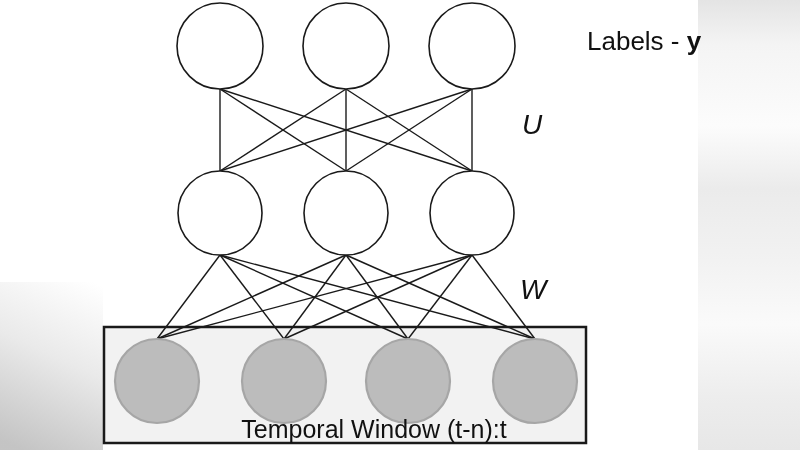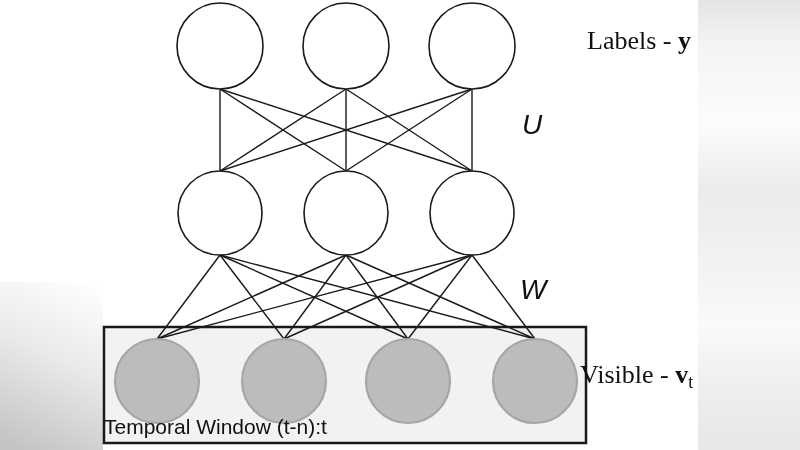--- a/index.html
+++ b/index.html
@@ -21,27 +21,27 @@
   .band-left-bottom{
     position:absolute;left:0;top:282px;width:103px;height:168px;
     background:linear-gradient(205deg,
       rgba(240,240,240,0) 2%,
       rgba(216,216,216,0.55) 45%,
       rgba(193,193,193,0.95) 95%);
   }
   svg{position:absolute;left:0;top:0;}
   .tw-box{fill:#f2f2f2;stroke:#1a1a1a;stroke-width:2.5px;}
   .txt{position:absolute;white-space:nowrap;line-height:1.1;}
-  .layer-label{font-size:26px;font-family:Liberation Serif, serif;}
+  .layer-label{font-size:26px;}
   .layer-label b{font-weight:bold;}
   .layer-label sub{font-size:18px;vertical-align:-5px;}
   .weight-label{font-size:28px;font-style:italic;}
   .tw-label{
     position:absolute;left:104px;top:415px;width:540px;
-    font-size:21px;white-space:nowrap;
+    text-align:center;font-size:25px;white-space:nowrap;
   }
 </style>
 </head>
 <body>
 
 <div class="frame">
 
   <div class="band-right"></div>
   <div class="band-left-bottom"></div>
 
@@ -91,17 +91,16 @@
       </g>
     </svg>
 
   <div class="txt layer-label" style="left:587px;top:27px"><span>Labels - </span><b>y</b></div>
 
   <div class="txt weight-label" style="left:522px;top:110px">U</div>
 
 
   <div class="txt weight-label" style="left:520px;top:275px">W</div>
 
-  <div class="txt layer-label" style="left:580px;top:361px"><span>Visible - </span><b>v</b><sub>t</sub></div>
 
   <div class="tw-label">Temporal Window (t-n):t</div>
 
 </div>
 
 </body></html>

